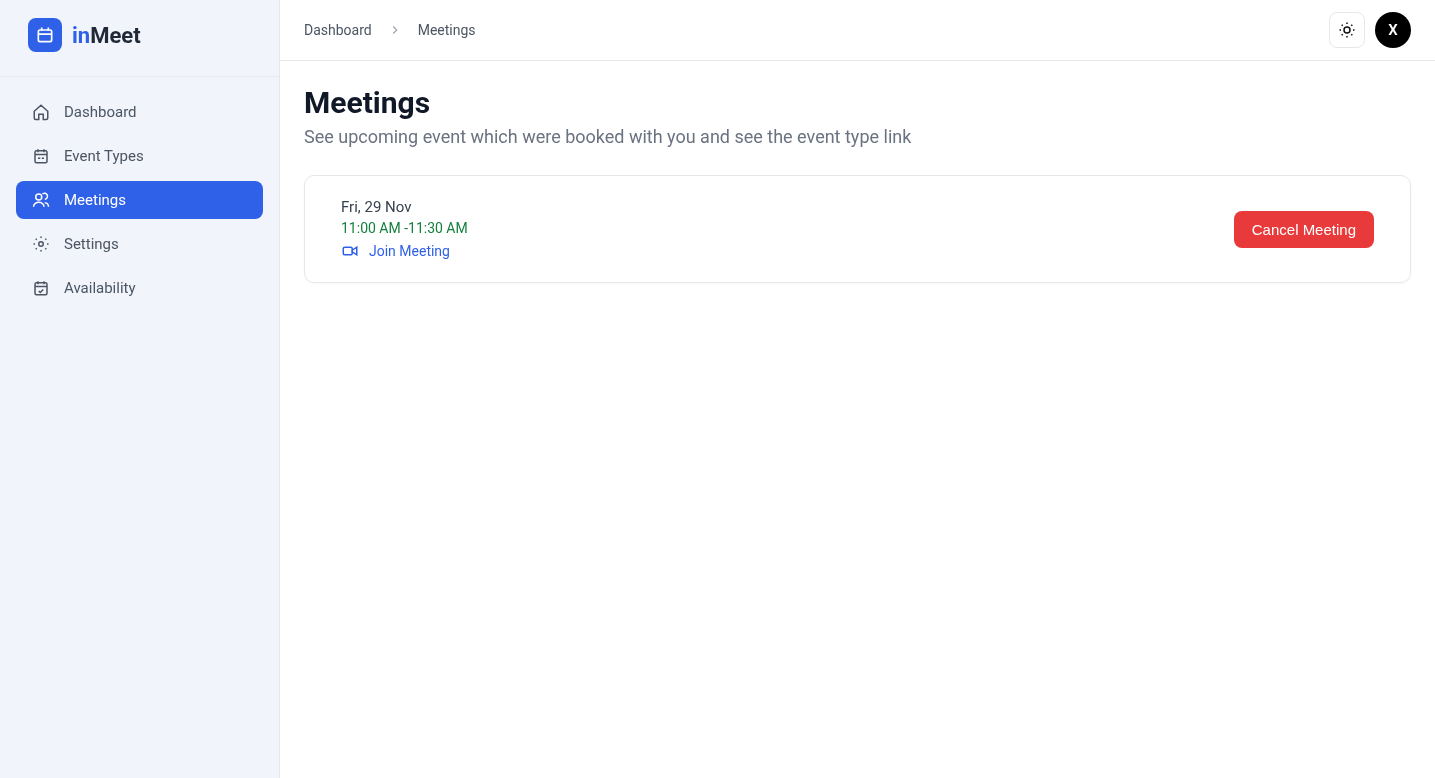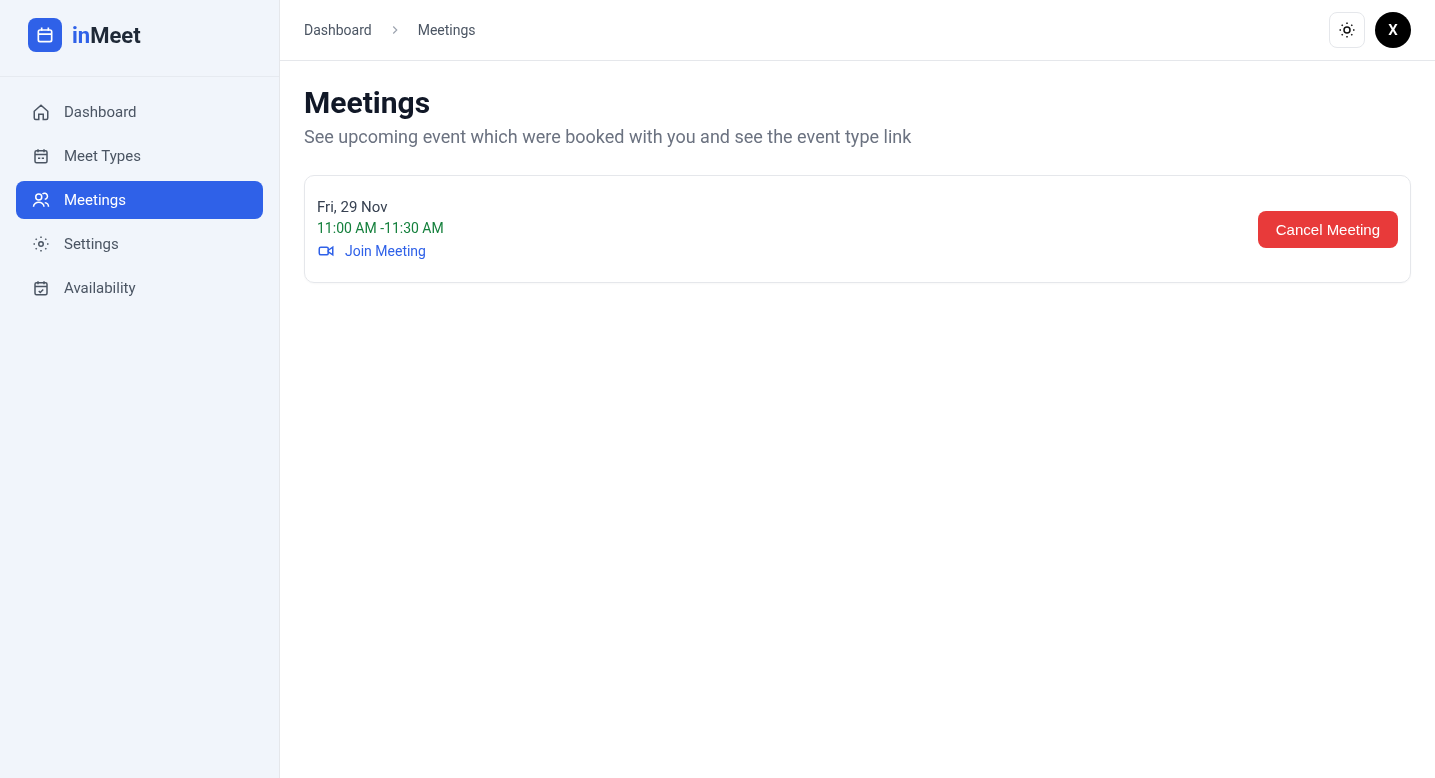--- a/index.html
+++ b/index.html
@@ -122,21 +122,21 @@
       margin-bottom: 6px;
     }
     .page-subtitle {
       font-size: 18px;
       color: #6b7280;
       margin-bottom: 28px;
     }
     .meeting-card {
       border: 1px solid #e5e7eb;
       border-radius: 10px;
-      padding: 22px 12px;
+      padding: 22px 36px;
       display: flex;
       align-items: center;
       justify-content: space-between;
       box-shadow: 0 1px 2px rgba(0,0,0,0.03);
     }
     .meeting-left { flex: 0 0 auto; min-width: 280px; }
     .meeting-date { font-size: 15px; color: #374151; margin-bottom: 4px; }
     .meeting-time { font-size: 14px; color: #15803d; margin-bottom: 6px; }
     .join-row {
       display: flex;
@@ -183,21 +183,21 @@
       <svg viewBox="0 0 24 24" fill="none" stroke="currentColor" stroke-width="2">
         <path d="M3 11l9-8 9 8v9a2 2 0 0 1-2 2h-4v-7h-6v7H5a2 2 0 0 1-2-2z"></path>
       </svg>
       <span>Dashboard</span>
     </div>
     <div class="nav-item">
       <svg viewBox="0 0 24 24" fill="none" stroke="currentColor" stroke-width="2">
         <rect x="4" y="5" width="16" height="16" rx="2"></rect>
         <path d="M8 3v4M16 3v4M4 10h16M8 15h3M13 15h3"></path>
       </svg>
-      <span>Meet Types</span>
+      <span>Event Types</span>
     </div>
     <div class="nav-item active">
       <svg viewBox="0 0 24 24" fill="none" stroke="currentColor" stroke-width="2">
         <circle cx="9" cy="8" r="4"></circle>
         <path d="M2 21c0-4 4-6 7-6s7 2 7 6"></path>
         <path d="M17 11a4 4 0 1 0-3-7"></path>
         <path d="M22 21c0-3-2-5-5-5.5"></path>
       </svg>
       <span>Meetings</span>
     </div>

